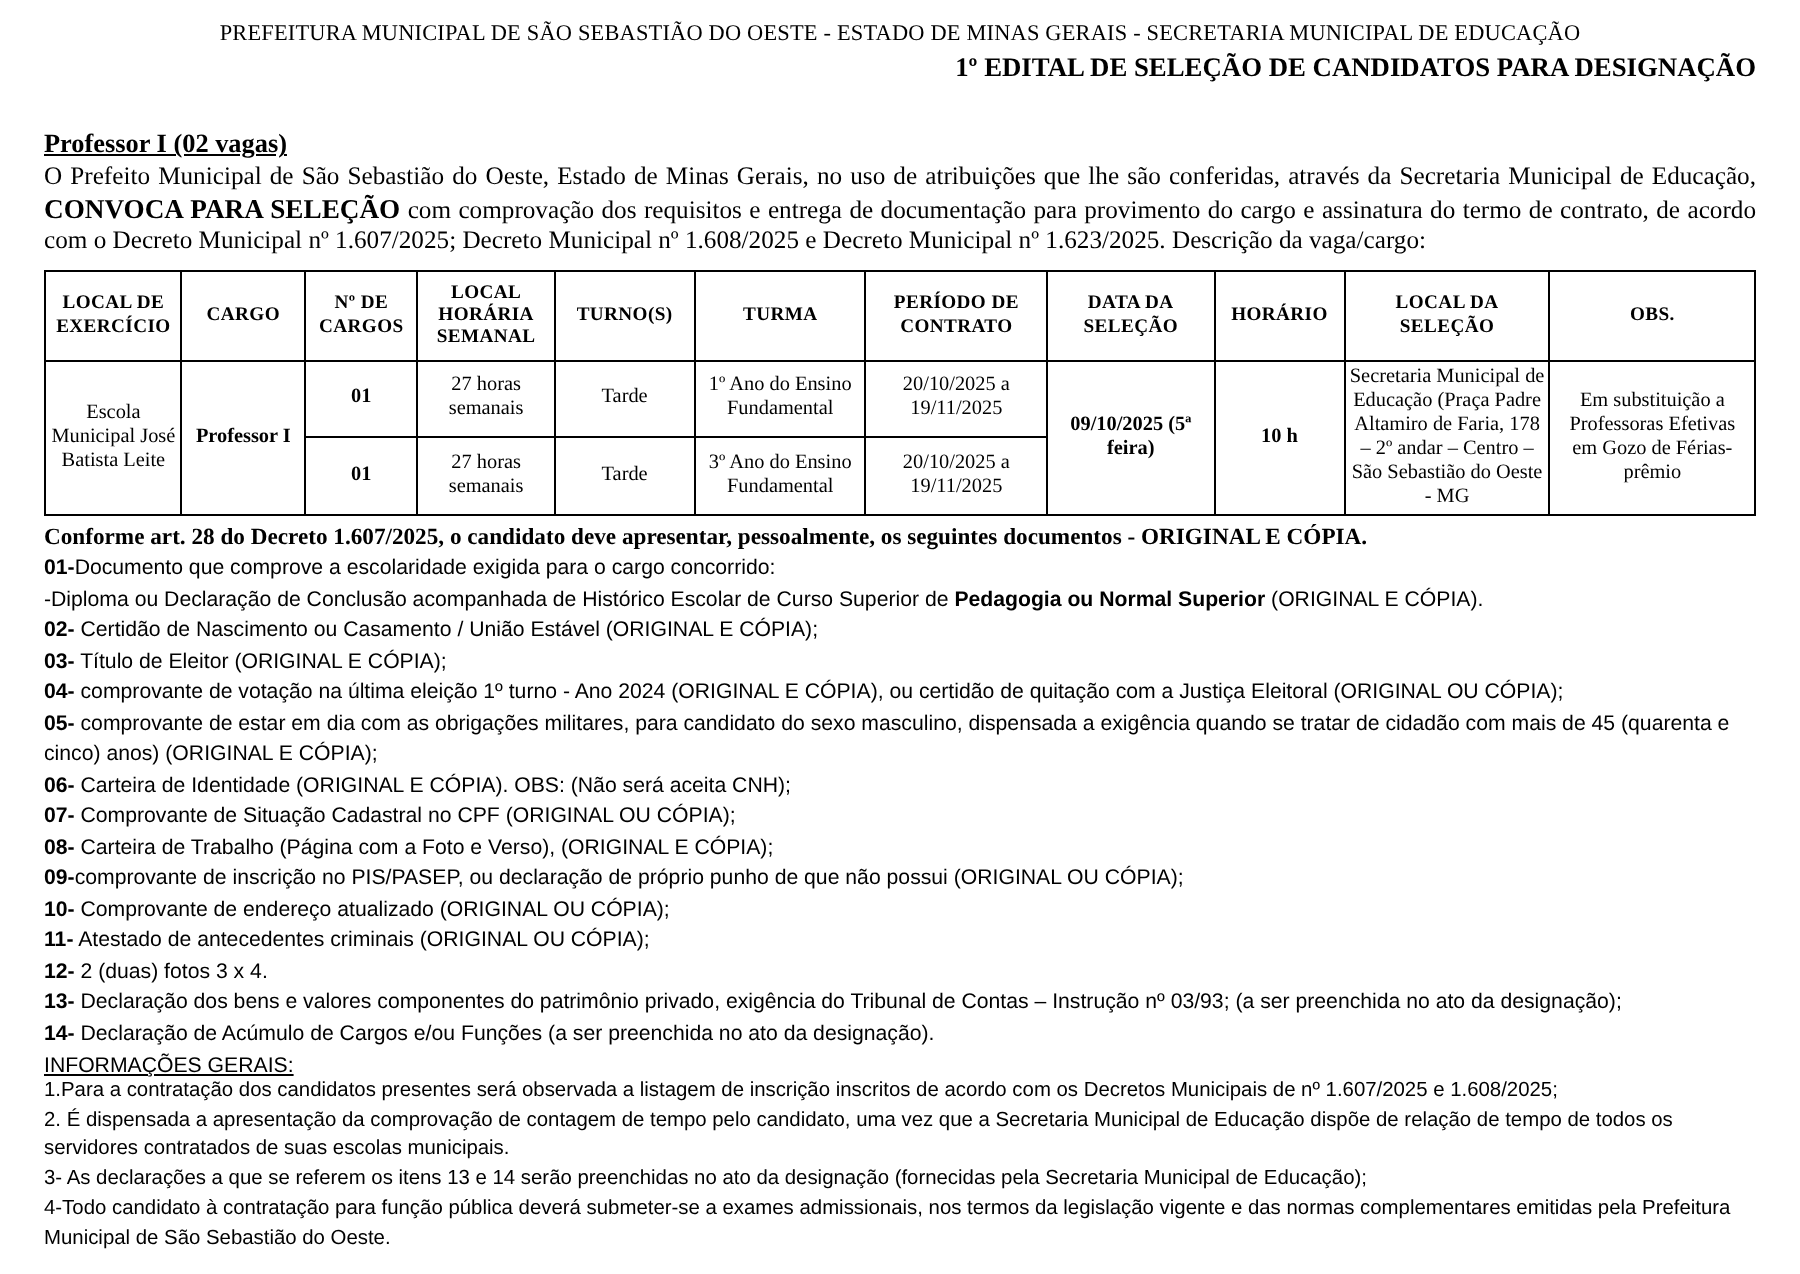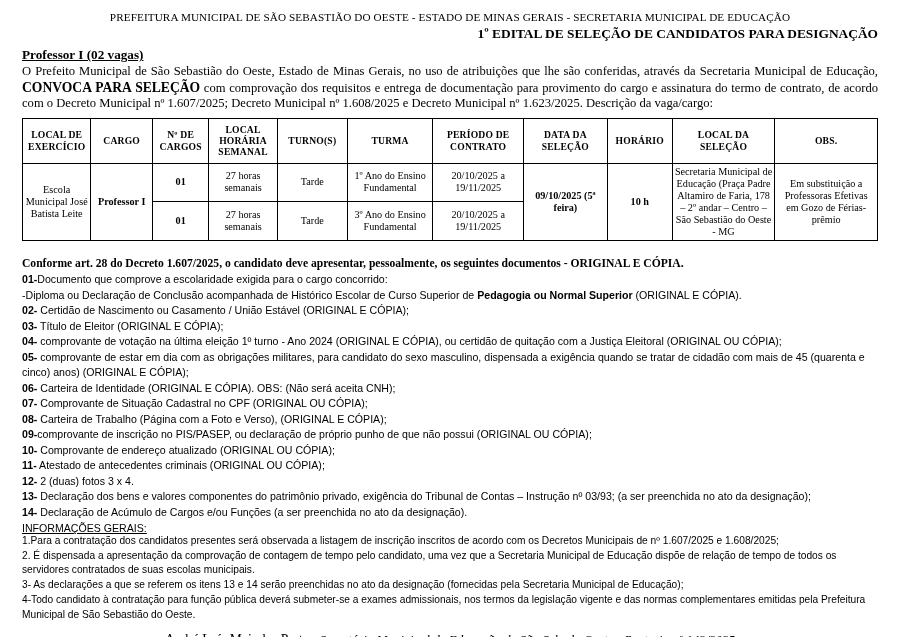--- a/index.html
+++ b/index.html
@@ -31,21 +31,21 @@
     text-align: right;
     font-size: 13.4px;
     font-weight: bold;
     line-height: 1.3;
     margin-top: 1px;
   }
   .section-title {
     font-size: 13.2px;
     font-weight: bold;
     text-decoration: underline;
-    margin-top: 5px;
+    margin-top: 22px;
     margin-bottom: 1px;
   }
   .para {
     font-size: 12.6px;
     text-align: justify;
     line-height: 1.22;
   }
   .para .big {
     font-size: 13.6px;
     font-weight: bold;
@@ -96,21 +96,21 @@
     font-size: 10.2px;
     line-height: 1.25;
   }
   .cell-obs {
     font-size: 11.4px;
     line-height: 1.3;
   }
   .conforme {
     font-size: 11.6px;
     font-weight: bold;
-    margin-top: 16px;
+    margin-top: 4px;
     line-height: 1.25;
   }
   .docs {
     font-family: "Liberation Sans", sans-serif;
     font-size: 10.6px;
     line-height: 1.42;
     margin-top: 1px;
   }
   .docs div {
     margin-bottom: 0.5px;

